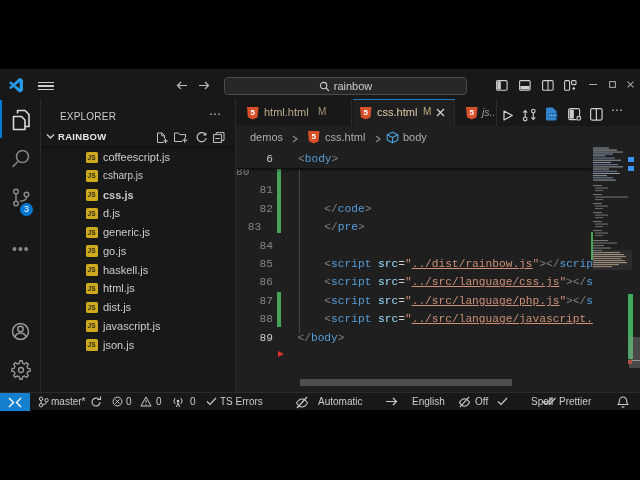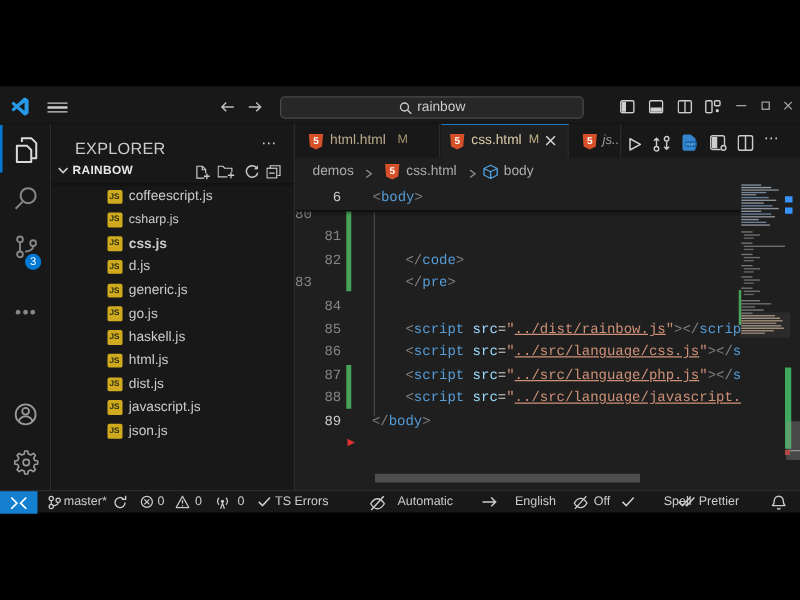--- a/index.html
+++ b/index.html
@@ -93,21 +93,21 @@
   </svg>
 
   <svg class="abs" style="left:11px;top:261px;" width="20" height="20" viewBox="0 0 20 20">
     <path d="M19.23 8.83 L19.23 11.17 L16.81 11.63 L15.97 13.66 L17.35 15.70 L15.70 17.35 L13.66 15.97 L11.63 16.81 L11.17 19.23 L8.83 19.23 L8.37 16.81 L6.34 15.97 L4.30 17.35 L2.65 15.70 L4.03 13.66 L3.19 11.63 L0.77 11.17 L0.77 8.83 L3.19 8.37 L4.03 6.34 L2.65 4.30 L4.30 2.65 L6.34 4.03 L8.37 3.19 L8.83 0.77 L11.17 0.77 L11.63 3.19 L13.66 4.03 L15.70 2.65 L17.35 4.30 L15.97 6.34 L16.81 8.37 Z" stroke="#9a9a9a" stroke-width="1.3" fill="none" stroke-linejoin="round"></path>
     <circle cx="10" cy="10" r="2.5" stroke="#9a9a9a" stroke-width="1.3" fill="none"></circle>
   </svg>
 </div>
 
 <div class="abs" style="left:41px;top:99px;width:195px;height:293px;background:#181818;border-right:1px solid #2b2b2b;overflow:hidden;">
 
-  <div class="abs" style="left:19px;top:12px;color:#cccccc;font-size:13px;letter-spacing:0.2px;">EXPLORER</div>
+  <div class="abs" style="left:19px;top:12px;color:#cccccc;font-size:10px;letter-spacing:0.2px;">EXPLORER</div>
   <div class="abs" style="left:168px;top:8px;color:#cccccc;font-size:12px;letter-spacing:1px;">⋯</div>
 
   <div class="abs" style="left:0;top:27px;width:195px;height:20px;box-shadow:0 2px 2.5px rgba(0,0,0,0.35);">
     <svg class="abs" style="left:5px;top:7px;" width="9" height="7" viewBox="0 0 9 7">
         <path d="M1 1.5 4.5 5 8 1.5" stroke="#cccccc" stroke-width="1.3" fill="none"></path>
       </svg>
     <div class="abs" style="left:17px;top:5px;color:#e8e8e8;font-size:9.5px;font-weight:bold;letter-spacing:0.3px;">RAINBOW</div>
     <svg class="abs" style="left:114px;top:5.5px;" width="13" height="12" viewBox="0 0 13 12">
         <path d="M8.5 10.5 h-6 V1 h4.5 l2.5 2.5 v3" stroke="#cccccc" stroke-width="0.95" fill="none"></path>
         <path d="M6.8 1 v2.8 h2.8" stroke="#cccccc" stroke-width="0.95" fill="none"></path>
@@ -262,21 +262,21 @@
   </div>
         <div class="abs" style="top:32.3px;left:0;width:357px;height:18.43px;line-height:18.43px;overflow:hidden;">
     <div class="abs mono" style="left:0;top:0;width:37px;text-align:right;color:#858585;">81</div>
     <div class="abs mono" style="left:61.5px;top:0;white-space:pre;"></div>
   </div>
         <div class="abs" style="top:50.73px;left:0;width:357px;height:18.43px;line-height:18.43px;overflow:hidden;">
     <div class="abs mono" style="left:0;top:0;width:37px;text-align:right;color:#858585;">82</div>
     <div class="abs mono" style="left:61.5px;top:0;white-space:pre;">&nbsp;&nbsp;&nbsp;&nbsp;<span style="color:#808080">&lt;/</span><span style="color:#569cd6">code</span><span style="color:#808080">&gt;</span></div>
   </div>
         <div class="abs" style="top:69.16px;left:0;width:357px;height:18.43px;line-height:18.43px;overflow:hidden;">
-    <div class="abs mono" style="left:0;top:0;width:37px;text-align:left;color:#858585;">83</div>
+    <div class="abs mono" style="left:0;top:0;width:37px;text-align:center;color:#858585;">83</div>
     <div class="abs mono" style="left:61.5px;top:0;white-space:pre;">&nbsp;&nbsp;&nbsp;&nbsp;<span style="color:#808080">&lt;/</span><span style="color:#569cd6">pre</span><span style="color:#808080">&gt;</span></div>
   </div>
         <div class="abs" style="top:87.59px;left:0;width:357px;height:18.43px;line-height:18.43px;overflow:hidden;">
     <div class="abs mono" style="left:0;top:0;width:37px;text-align:right;color:#858585;">84</div>
     <div class="abs mono" style="left:61.5px;top:0;white-space:pre;"></div>
   </div>
         <div class="abs" style="top:106.02px;left:0;width:357px;height:18.43px;line-height:18.43px;overflow:hidden;">
     <div class="abs mono" style="left:0;top:0;width:37px;text-align:right;color:#858585;">85</div>
     <div class="abs mono" style="left:61.5px;top:0;white-space:pre;">&nbsp;&nbsp;&nbsp;&nbsp;<span style="color:#808080">&lt;</span><span style="color:#569cd6">script</span> <span style="color:#9cdcfe">src</span><span style="color:#cccccc">=</span><span style="color:#ce9178">"<u style="text-decoration-color:#ce9178">../dist/rainbow.js</u></span><span style="color:#ce9178">"</span><span style="color:#808080">&gt;&lt;/</span><span style="color:#569cd6">scrip</span></div>
   </div>

